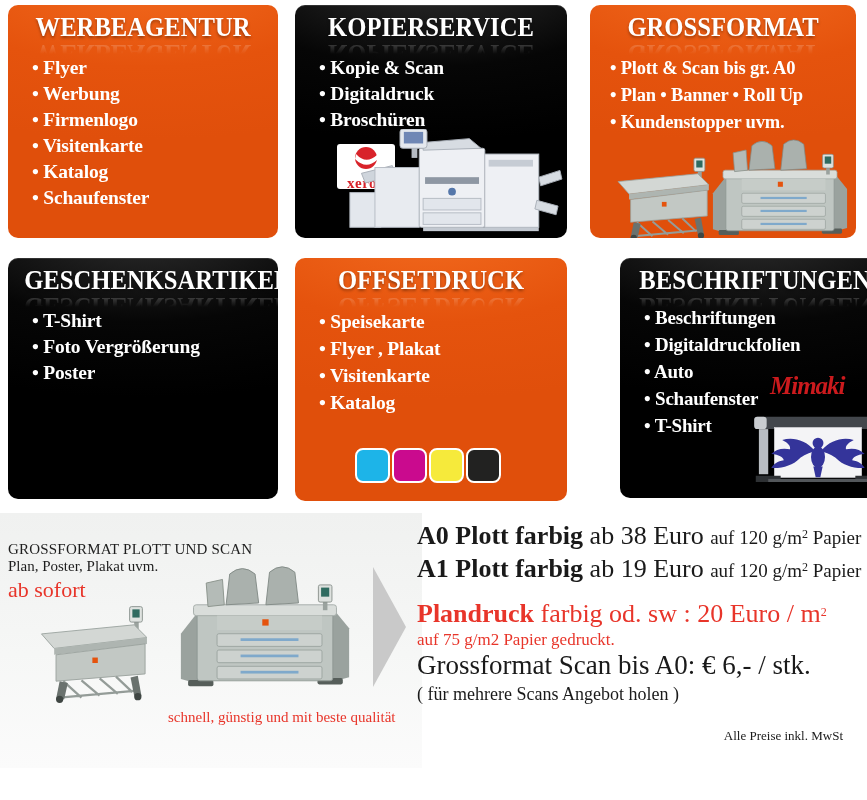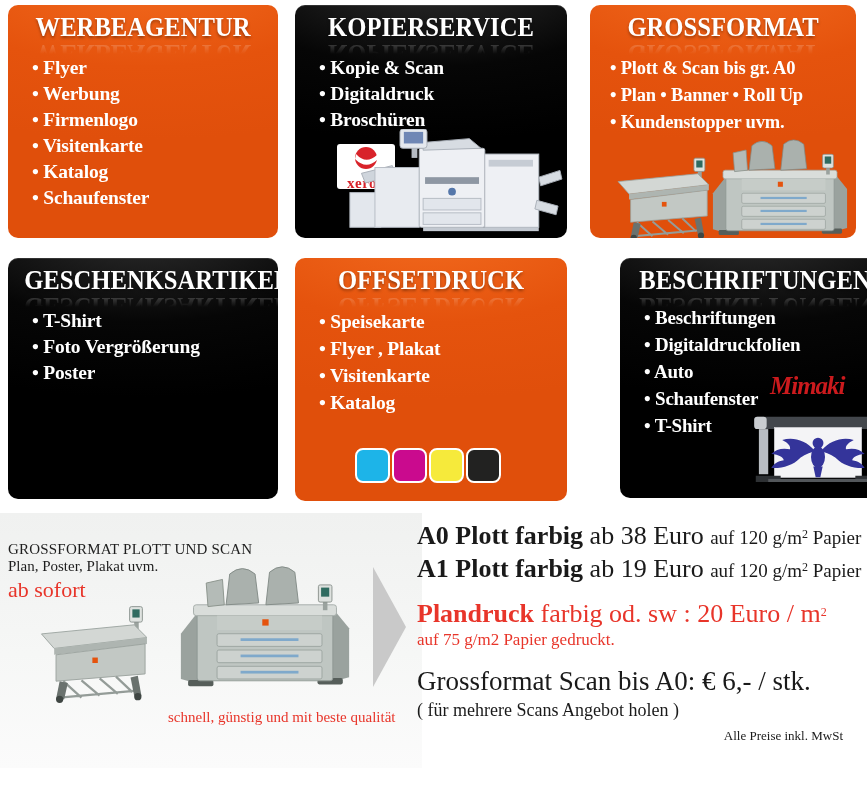--- a/index.html
+++ b/index.html
@@ -69,21 +69,21 @@
 
   .price-block{position:absolute;left:417px;top:521px;width:445px;color:#1a1a1a;}
   .price-line{white-space:nowrap;}
   .price-line .bold{font-weight:bold;font-size:26px;}
   .price-line .mid{font-size:26px;}
   .price-line .sm{font-size:19px;}
   .price-line sup{font-size:12px;}
   .pl-a0{margin-bottom:3px;}
   .pl-a1{margin-bottom:15px;}
   .pl-plan{color:#e8352a;margin-bottom:1px;}
-  .pl-plan-note{color:#e8352a;font-size:17px;margin-bottom:16px;}
+  .pl-plan-note{color:#e8352a;font-size:17px;margin-bottom:0;}
   .pl-scan{font-size:27px;margin-bottom:3px;}
   .pl-scan-note{font-size:18px;}
   .footnote{position:absolute;right:24px;top:728px;font-size:13px;color:#1a1a1a;}
 </style>
 </head>
 <body>
 
 <div class="page">
 
   <svg width="0" height="0" style="position:absolute" aria-hidden="true">

